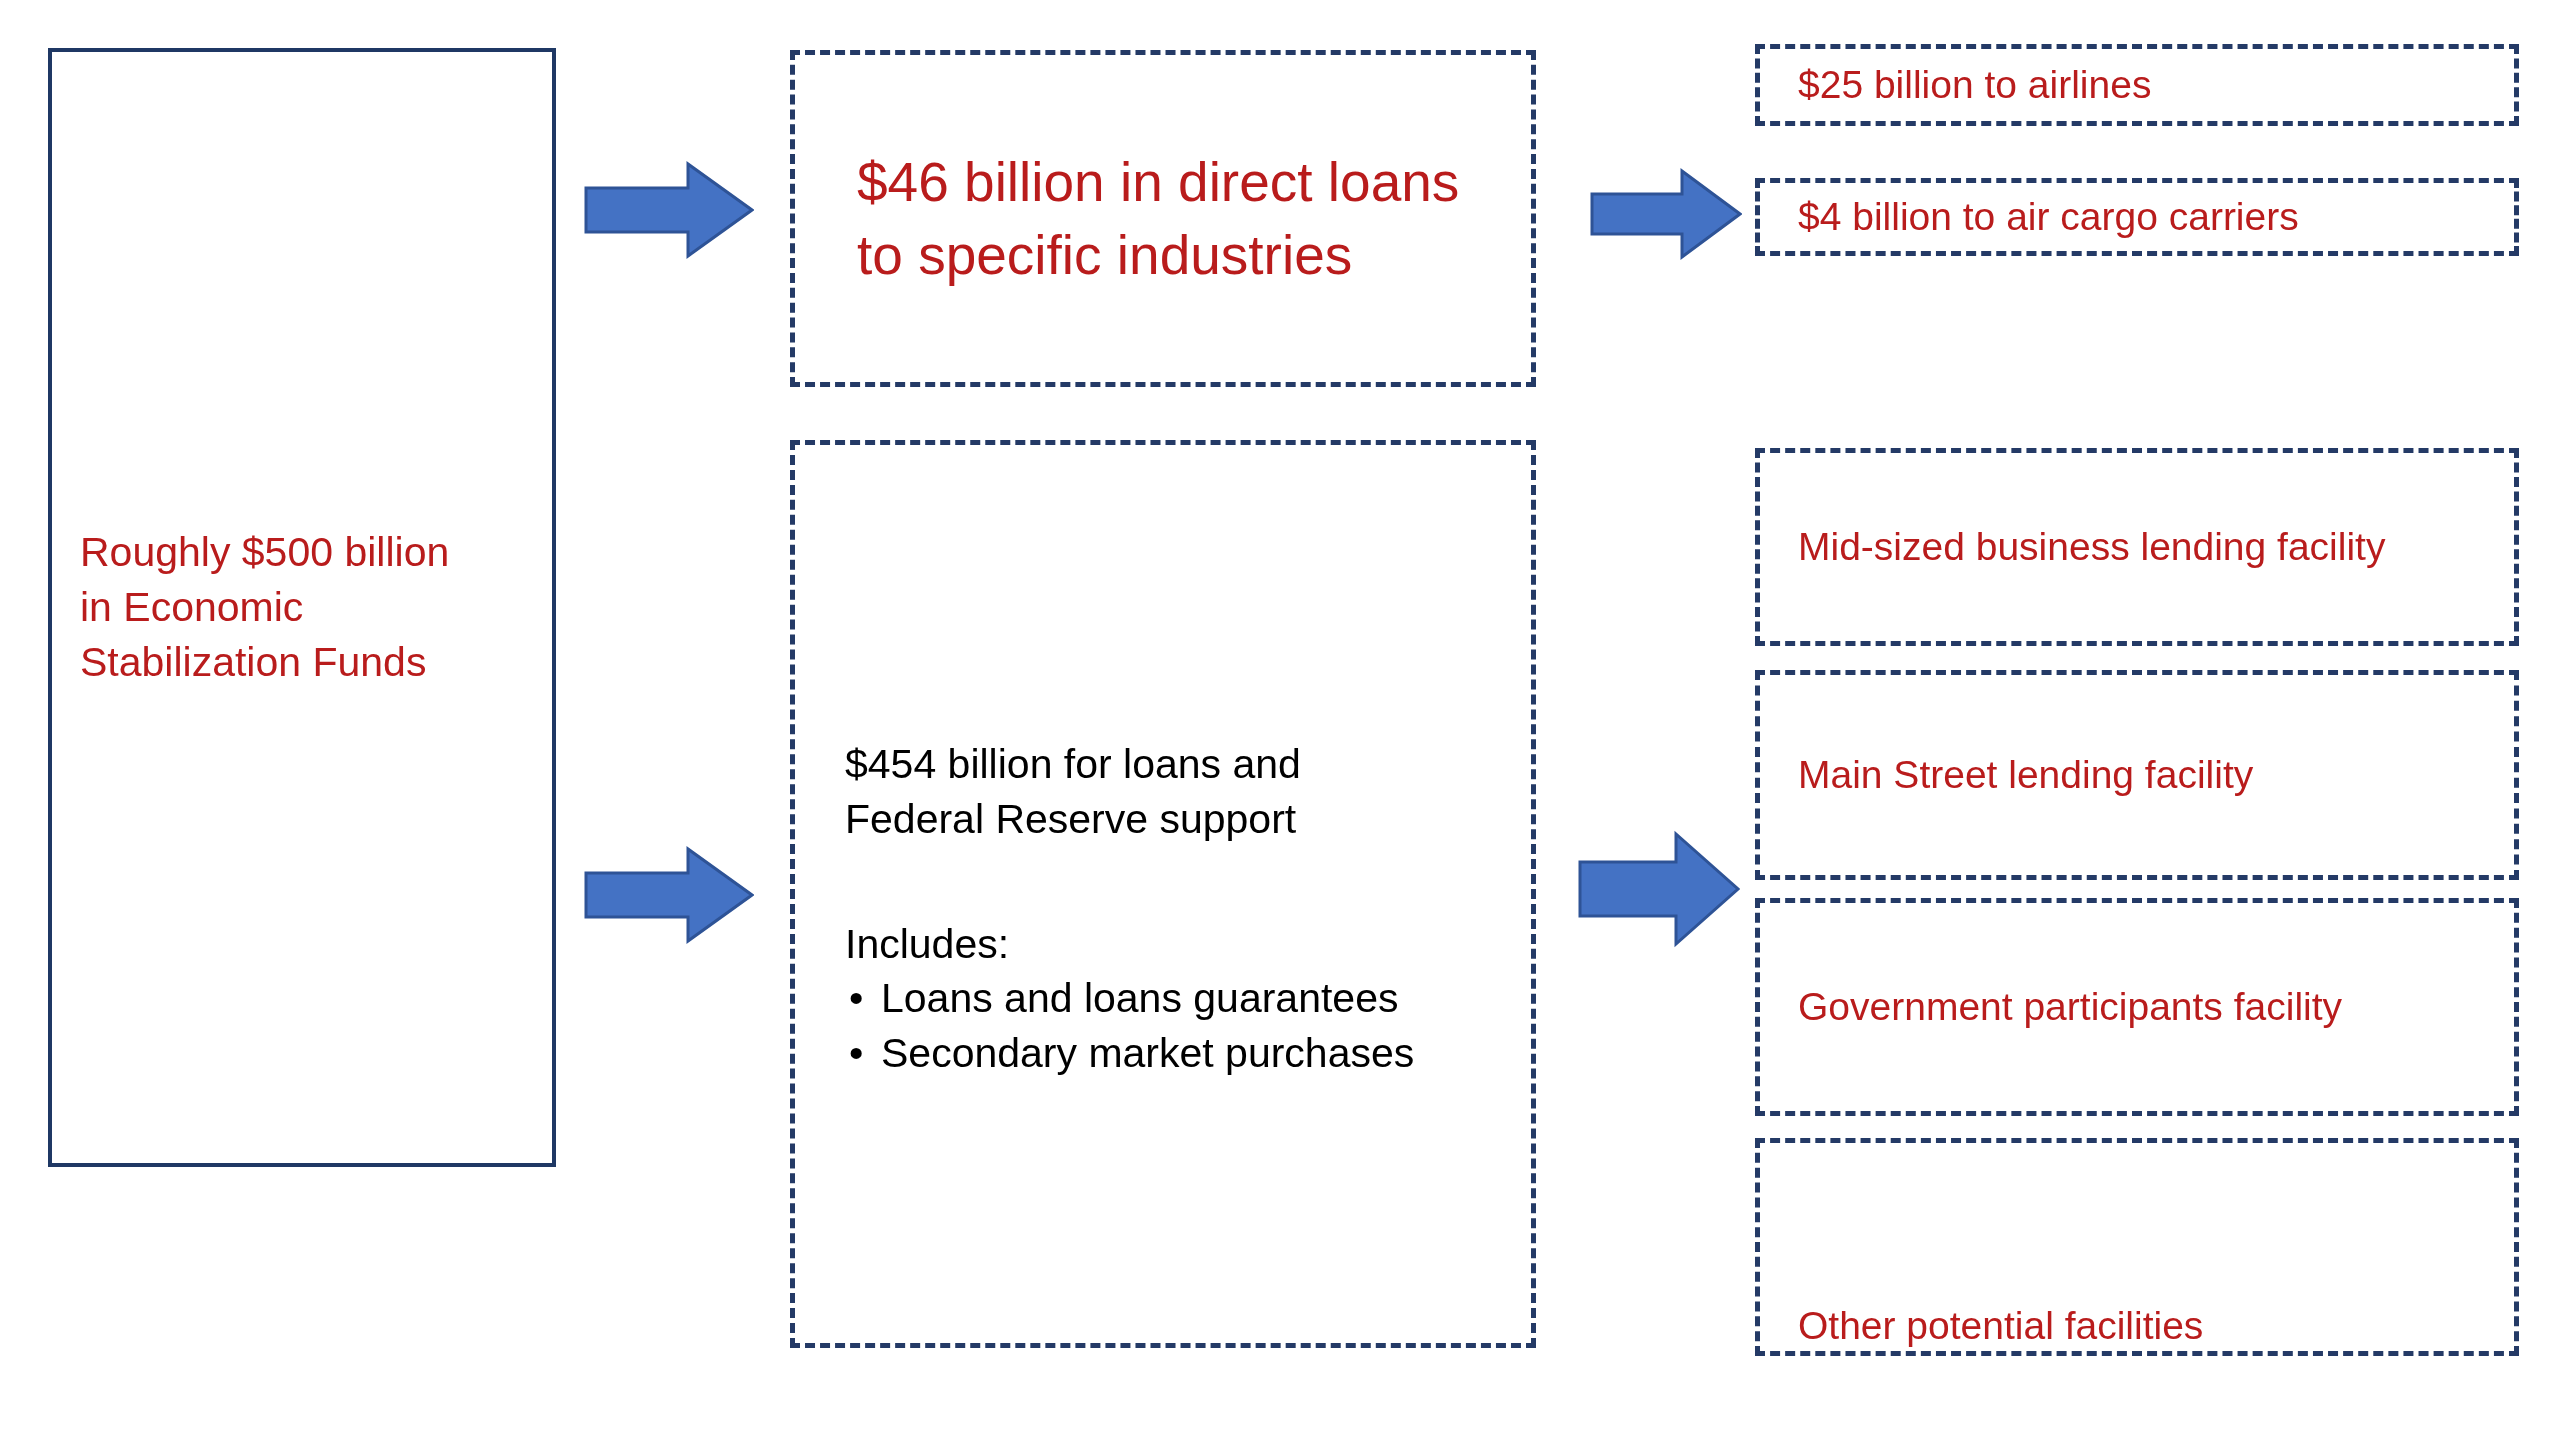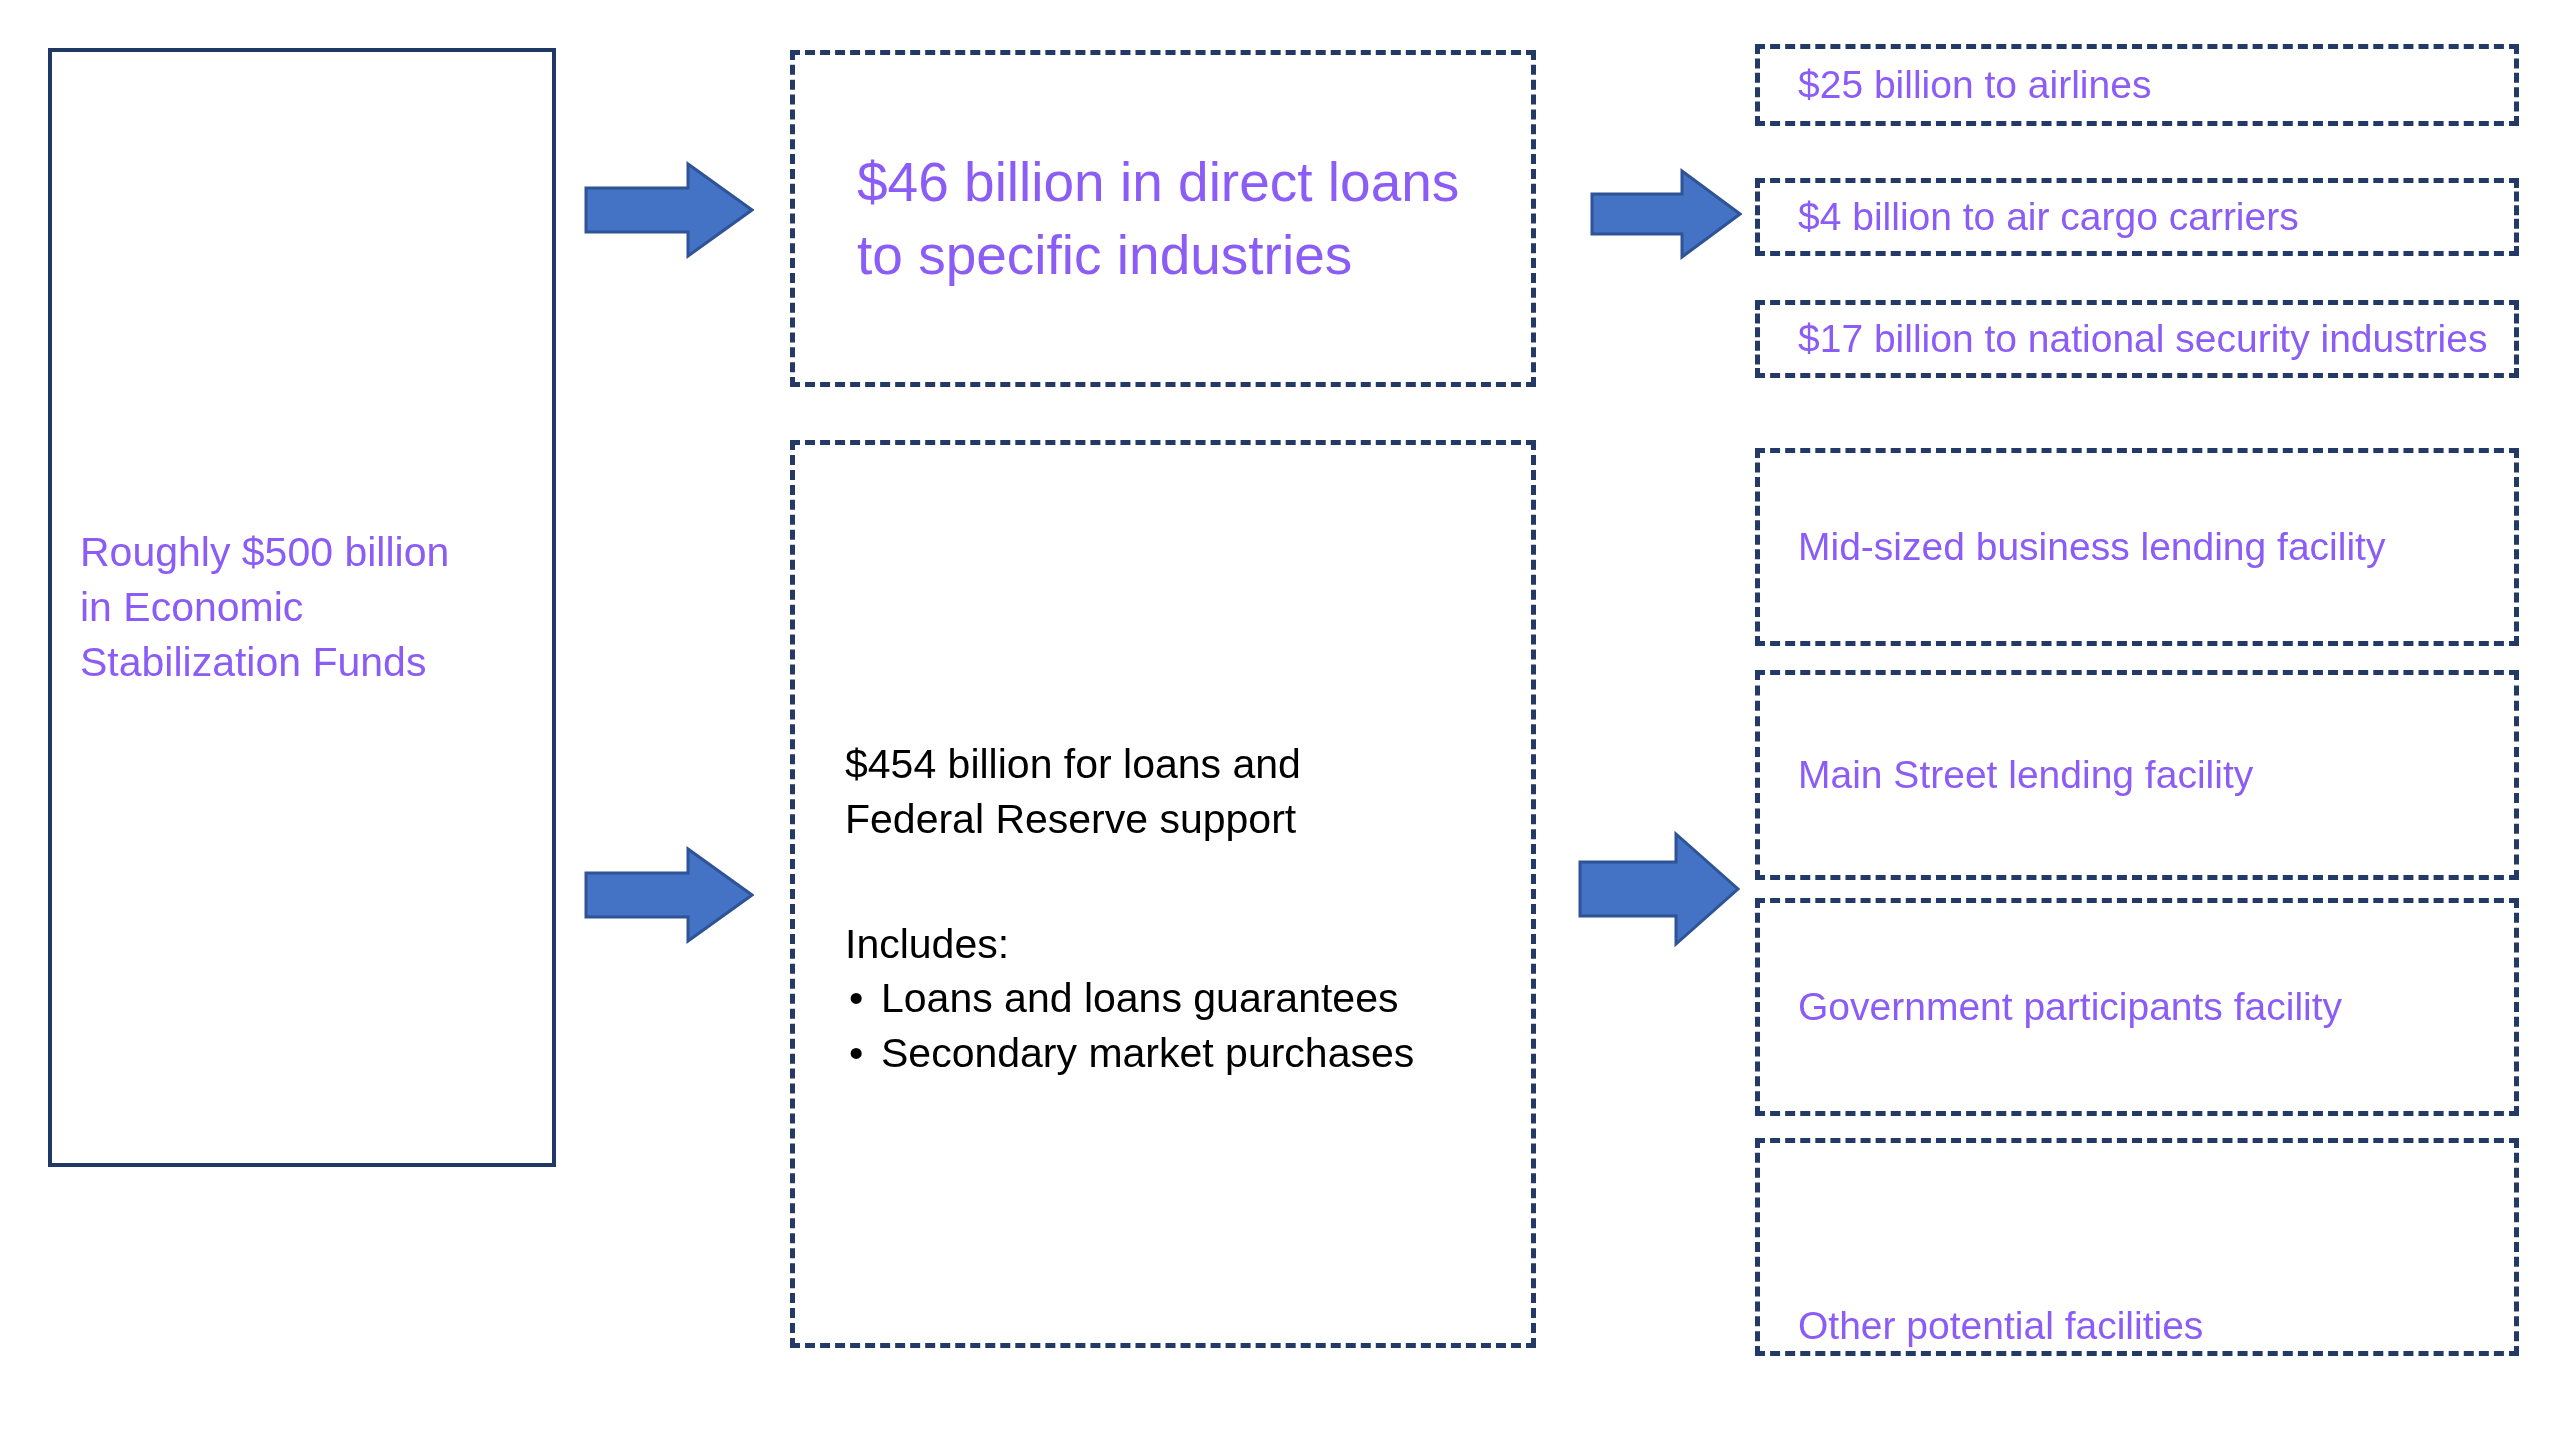--- a/index.html
+++ b/index.html
@@ -31,21 +31,21 @@
   }
   .node-solid {
     border: 4px solid #1F3864;
   }
   .node-dashed {
     border: 5px dashed #243A66;
   }
   .node-text {
     font-size: 40px;
     line-height: 1.32;
-    color: #8b5cf6;
+    color: #b91c1c;
     white-space: pre-line;
     padding-left: 38px;
     padding-right: 20px;
   }
 
   
   #node-root {
     left: 48px;
     top: 48px;
     width: 508px;
@@ -187,23 +187,20 @@
   </div>
 
   <div class="node node-dashed node-right" id="node-airlines">
     <div class="node-text">$25 billion to airlines</div>
   </div>
 
   <div class="node node-dashed node-right" id="node-air-cargo">
     <div class="node-text">$4 billion to air cargo carriers</div>
   </div>
 
-  <div class="node node-dashed node-right" id="node-nat-security">
-    <div class="node-text">$17 billion to national security industries</div>
-  </div>
 
   <div class="node node-dashed node-right" id="node-midsized">
     <div class="node-text">Mid-sized business lending facility</div>
   </div>
 
   <div class="node node-dashed node-right" id="node-mainstreet">
     <div class="node-text">Main Street lending facility</div>
   </div>
 
   <div class="node node-dashed node-right" id="node-govt">

